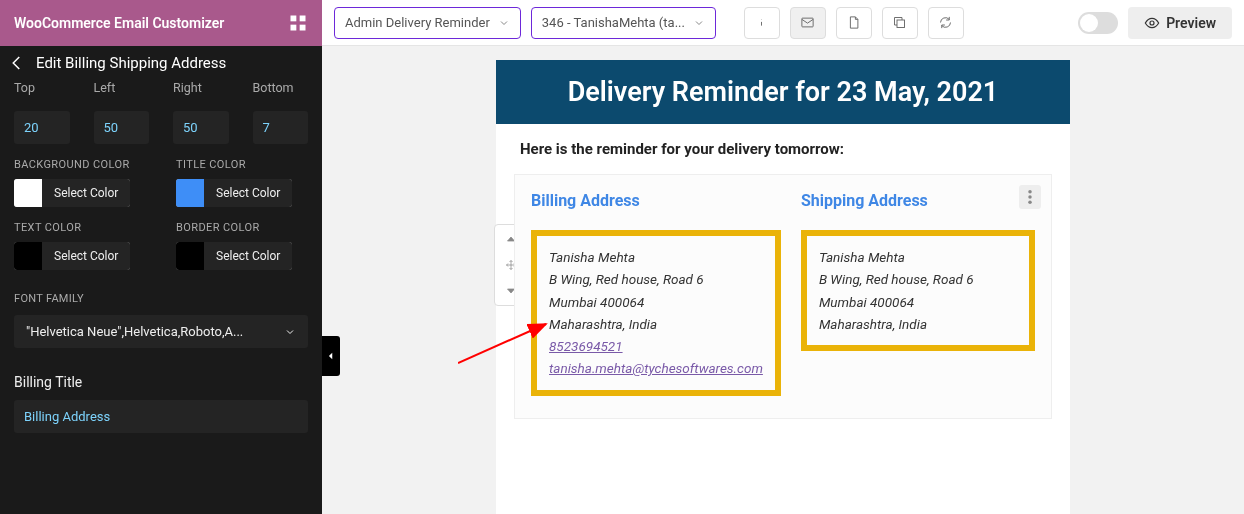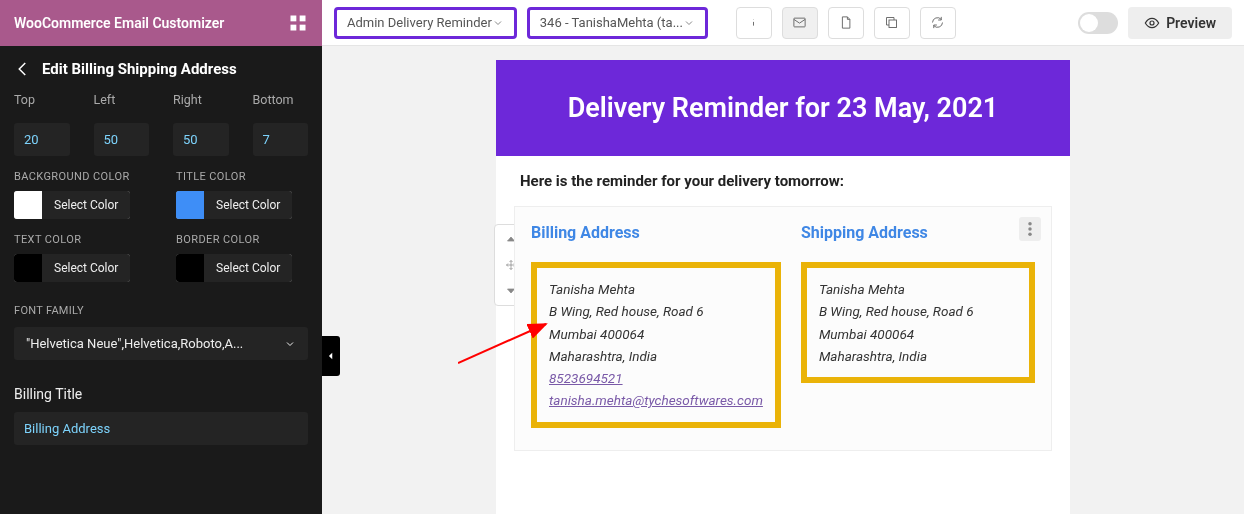--- a/index.html
+++ b/index.html
@@ -4,21 +4,21 @@
 <style>
   * { box-sizing: border-box; margin: 0; padding: 0; font-family: -apple-system, BlinkMacSystemFont, "Segoe UI", Roboto, sans-serif; }
   body { background: #f0f0f0; width: 1244px; height: 514px; overflow: hidden; }
   .app { display: flex; height: 100%; }
   
   
   .sidebar { width: 322px; background: #1a1a1a; color: #ccc; display: flex; flex-direction: column; }
   .sidebar-header { background: #a9598c; height: 46px; display: flex; align-items: center; padding: 0 14px; justify-content: space-between; }
   .sidebar-header-title { color: #fff; font-size: 14px; font-weight: 600; }
   .grid-icon { width: 20px; height: 20px; fill: #fff; }
-  .panel-title-row { display: flex; align-items: center; gap: 10px; padding: 14px; color: #fff; font-size: 15px; font-weight: 700; text-align: center; }
+  .panel-title-row { display: flex; align-items: center; gap: 10px; padding: 8px; color: #fff; font-size: 15px; font-weight: 400; text-align: center; }
   .back-arrow { width: 18px; height: 18px; stroke: #fff; fill: none; stroke-width: 2; }
   
   .controls { padding: 0 14px 14px; }
   .row4 { display: flex; gap: 24px; margin-bottom: 10px; }
   .col { flex: 1; }
   .lbl { font-size: 12.5px; color: #aaa; margin-bottom: 6px; display: block; }
   .inp { width: 100%; background: #242424; border: none; color: #7dd3fc; padding: 9px 10px; font-size: 13px; border-radius: 3px; }
   
   .color-row { display: flex; gap: 30px; margin-top: 14px; }
   .color-col { flex: 1; }
@@ -36,41 +36,41 @@
   
   .field-title { color:#eee; font-size:14px; margin: 26px 0 10px; }
   
   
   .collapse-handle { position: absolute; left: 322px; top: 336px; width: 18px; height: 40px; background:#000; display:flex; align-items:center; justify-content:center; z-index:10; border-radius:0 3px 3px 0;}
   .collapse-handle svg { width:10px; height:10px; fill:#fff;}
   
   
   .main { flex: 1; background: #f2f2f2; display:flex; flex-direction:column;}
   .topbar { height: 46px; background: #fff; border-bottom: 1px solid #e5e5e5; display:flex; align-items:center; padding: 0 12px; gap: 10px;}
-  .select { border: 3px solid #6d28d9; background:#fff; height: 32px; padding: 0 10px; display:flex; align-items:center; border-radius:4px; font-size:13px; color:#555; cursor:pointer;}
+  .select { border: 1px solid #6d28d9; background:#fff; height: 32px; padding: 0 10px; display:flex; align-items:center; gap:8px; border-radius:4px; font-size:13px; color:#555; cursor:pointer;}
   .select .chev { stroke:#888;}
   .icon-btn { width: 36px; height: 32px; border:1px solid #ddd; border-radius:4px; display:flex; align-items:center; justify-content:center; cursor:pointer; background:#fff;}
   .icon-btn.active { background:#f0f0f0;}
   .icon-btn svg { width:15px; height:15px; stroke:#666; fill:none; stroke-width:1.5;}
   .spacer { flex:1;}
   .toggle { width: 40px; height: 22px; background:#ddd; border-radius:11px; position:relative; cursor:pointer;}
   .toggle::after { content:''; width:18px; height:18px; background:#fff; border-radius:50%; position:absolute; top:2px; left:2px;}
   .preview-btn { background:#eee; border:none; height:32px; padding:0 16px; display:flex; align-items:center; gap:6px; border-radius:4px; font-size:14px; color:#333; cursor:pointer; font-weight:600;}
   .preview-btn svg { width:16px; height:16px; stroke:#333; fill:none; stroke-width:1.8;}
   
   .canvas { flex:1; position:relative; display:flex; justify-content:center; padding-top: 14px;}
   
   .drag-handles { position:absolute; left: 172px; top: 178px; background:#fff; border:1px solid #ddd; border-radius:4px; width:34px; padding:4px 0;}
   .drag-handles div { height:24px; display:flex; align-items:center; justify-content:center; cursor:pointer;}
   .drag-handles svg { width:12px; height:12px; fill:#888; stroke:#888; stroke-width:1.5;}
   
   .arrow { position:absolute; left: 136px; top: 272px; z-index:5;}
   
   .email { width: 574px; background:#fff; }
-  .email-header { background:#6d28d9; color:#fff; text-align:center; padding: 32px 0; font-size: 27px; font-weight:600;}
+  .email-header { background:#0c4a6e; color:#fff; text-align:center; padding: 16px 0; font-size: 27px; font-weight:600;}
   .email-sub { padding: 16px 24px; font-size: 15px; font-weight:700; color:#222;}
   .email-body { background:#fcfcfc; border:1px solid #eee; margin: 0 18px 18px; padding: 16px 16px 22px; position:relative;}
   .addr-row { display:flex; gap: 20px;}
   .addr-col { flex:1;}
   .addr-title { color:#3f87e5; font-size:16px; font-weight:700; margin-bottom: 20px;}
   .addr-box { border:6px solid #eab308; padding: 10px 12px; font-size:13.5px; color:#333; font-style:italic; line-height:1.65;}
   .addr-box div:first-child { font-style: italic;}
   .addr-box a { color:#7a5aa8; text-decoration:underline;}
   .dots-badge { position:absolute; top:10px; right:10px; width:22px; height:24px; background:#eee; border-radius:3px; display:flex; align-items:center; justify-content:center; cursor:pointer;}
   .dots-badge svg{ width:4px; height:14px; fill:#888;}

